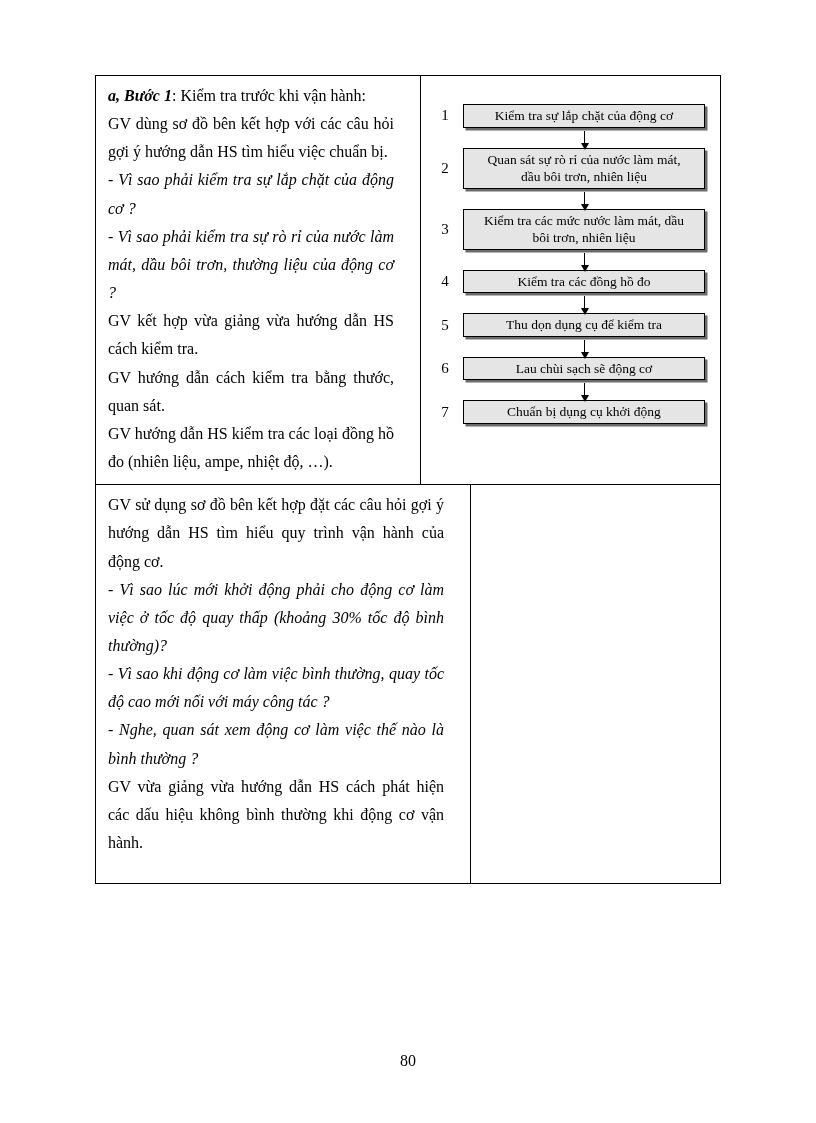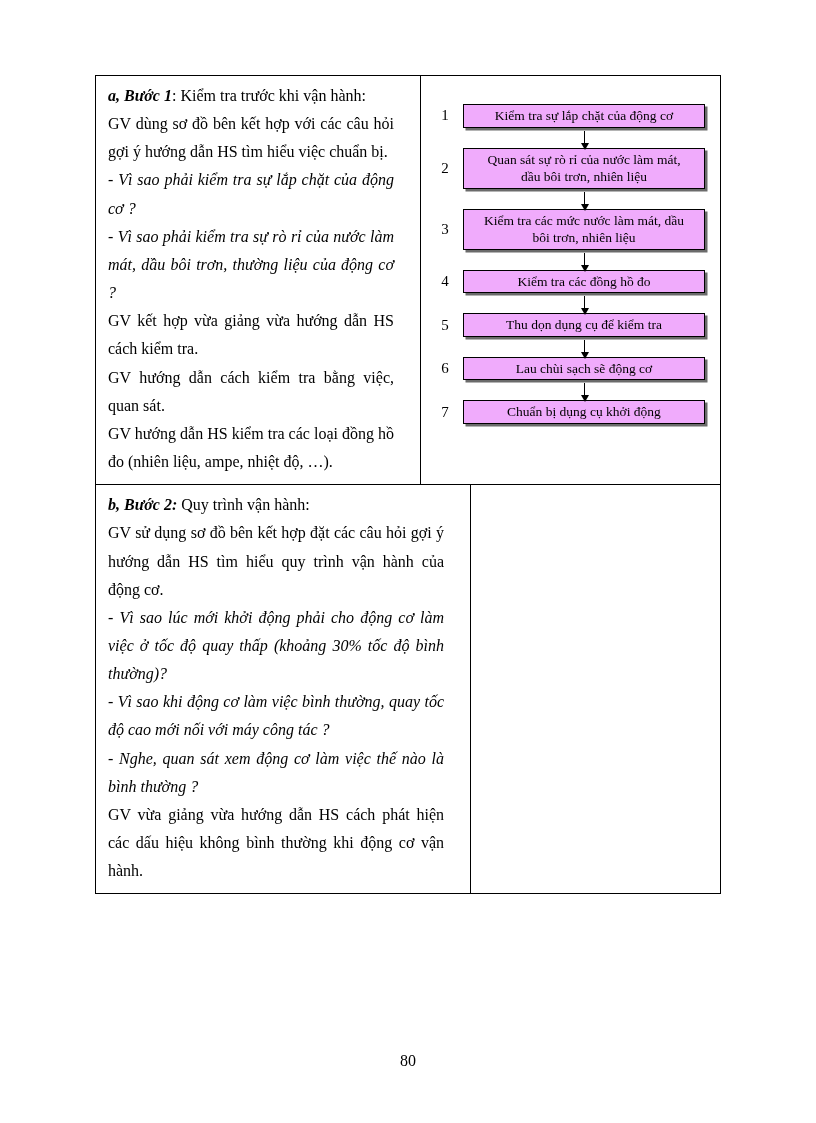--- a/index.html
+++ b/index.html
@@ -42,21 +42,21 @@
     width: 36px;
     text-align: center;
     font-size: 15px;
     flex: 0 0 36px;
   }
   .step-box {
     flex: 1;
     margin-right: 8px;
     border: 1px solid #000;
     box-shadow: 2.5px 2.5px 0 #6b6b6b;
-    background: #f0abfc;
+    background: #e5e5e5;
     min-height: 23px;
     display: flex;
     align-items: center;
     justify-content: center;
     text-align: center;
     font-size: 13.5px;
     line-height: 1.3;
     padding: 2px 13px;
   }
   .arrow-row { display: flex; }
@@ -100,21 +100,21 @@
   <div class="doc-table">
 
     <div class="t-row first">
 
       <div class="cell row1-left">
         <p class="doc-p"><span class="bi">a, Bước 1</span><span>: Kiểm tra trước khi vận hành:</span></p>
         <p class="doc-p">GV dùng sơ đồ bên kết hợp với các câu hỏi gợi ý hướng dẫn HS tìm hiểu việc chuẩn bị.</p>
         <p class="doc-p italic">- Vì sao phải kiểm tra sự lắp chặt của động cơ ?</p>
         <p class="doc-p italic">- Vì sao phải kiểm tra sự rò rỉ của nước làm mát, dầu bôi trơn, thường liệu của động cơ ?</p>
         <p class="doc-p">GV kết hợp vừa giảng vừa hướng dẫn HS cách kiểm tra.</p>
-        <p class="doc-p">GV hướng dẫn cách kiểm tra bằng việc, quan sát.</p>
+        <p class="doc-p">GV hướng dẫn cách kiểm tra bằng thước, quan sát.</p>
         <p class="doc-p">GV hướng dẫn HS kiểm tra các loại đồng hồ đo (nhiên liệu, ampe, nhiệt độ, …).</p>
       </div>
 
       <div class="cell row1-right">
         <div class="flow">
 
           <div class="step-row">
             <span class="step-num">1</span>
             <div class="step-box">Kiểm tra sự lắp chặt của động cơ</div>
           </div>
@@ -185,21 +185,20 @@
             <div class="step-box">Chuẩn bị dụng cụ khởi động</div>
           </div>
 
         </div>
       </div>
     </div>
 
     <div class="t-row">
 
       <div class="cell row2-left">
-        <p class="doc-p"><span class="bi">b, Bước 2:</span><span> Quy trình vận hành:</span></p>
         <p class="doc-p">GV sử dụng sơ đồ bên kết hợp đặt các câu hỏi gợi ý hướng dẫn HS tìm hiểu quy trình vận hành của động cơ.</p>
         <p class="doc-p italic">- Vì sao lúc mới khởi động phải cho động cơ làm việc ở tốc độ quay thấp (khoảng 30% tốc độ bình thường)?</p>
         <p class="doc-p italic">- Vì sao khi động cơ làm việc bình thường, quay tốc độ cao mới nối với máy công tác ?</p>
         <p class="doc-p italic">- Nghe, quan sát xem động cơ làm việc thế nào là bình thường ?</p>
         <p class="doc-p">GV vừa giảng vừa hướng dẫn HS cách phát hiện các dấu hiệu không bình thường khi động cơ vận hành.</p>
       </div>
 
       <div class="cell row2-right"></div>
     </div>
 

